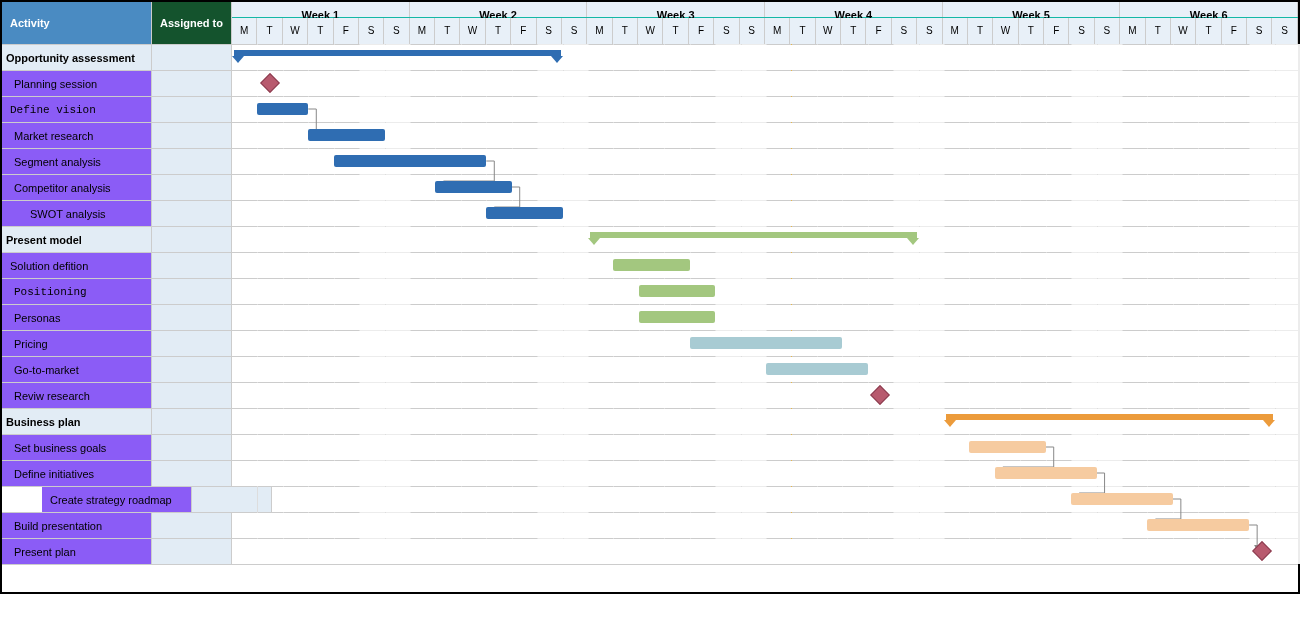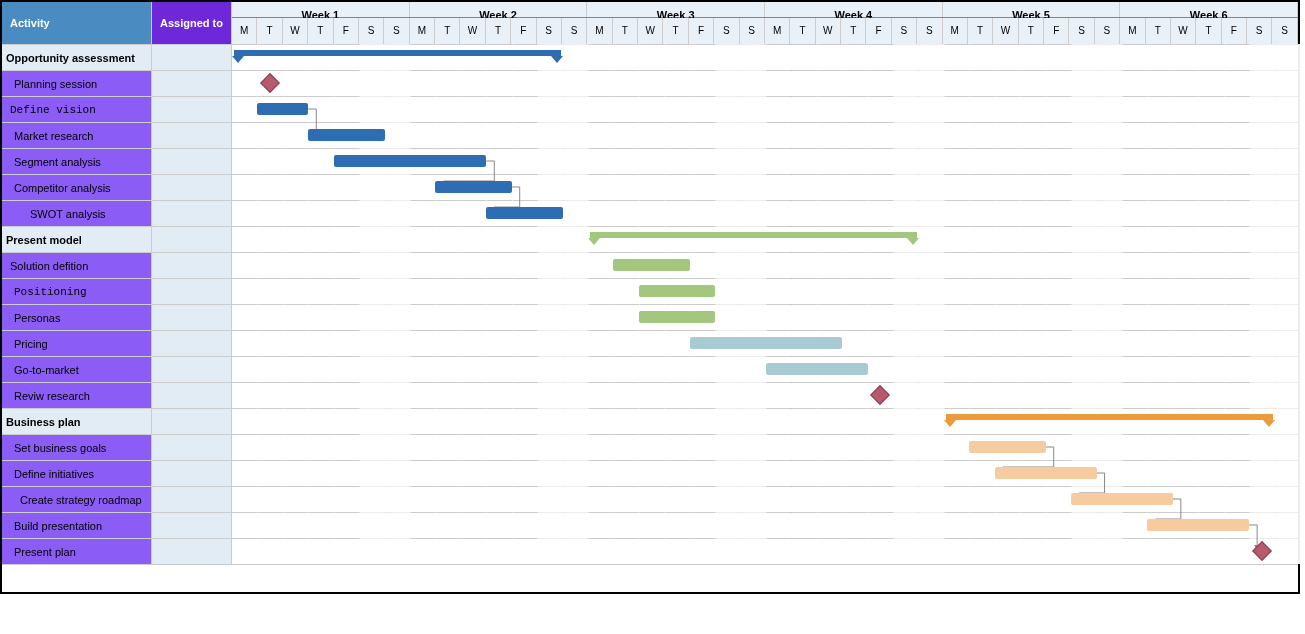--- a/index.html
+++ b/index.html
@@ -1,20 +1,20 @@
 <!DOCTYPE html>
 <html><head>
 <meta charset="utf-8">
 <style>
 *{box-sizing:border-box;margin:0;padding:0}
 body{font-family:Arial,Helvetica,sans-serif;font-size:11px;color:#000;background:#fff}
 .gantt{border:2px solid #000;width:1300px;position:relative}
 .header{display:flex;background:#e8f0f8}
 .activity-col{width:150px;flex-shrink:0;background:#4a8bc2;color:#fff;font-weight:bold;padding:10px 8px;border-right:1px solid #ccc;display:flex;align-items:center}
-.assigned-col{width:80px;flex-shrink:0;background:#6d28d9;color:#fff;font-weight:bold;padding:10px 4px;border-right:1px solid #ccc;text-align:center;display:flex;align-items:center;justify-content:center}
+.assigned-col{width:80px;flex-shrink:0;background:#14532d;color:#fff;font-weight:bold;padding:10px 4px;border-right:1px solid #ccc;text-align:center;display:flex;align-items:center;justify-content:center}
 .timeline-header{flex:1;display:flex;flex-direction:column}
 .weeks-row{display:flex;height:16px;border-bottom:1px solid #14b8a6}
 .week-cell{flex:1;text-align:center;line-height:26px;border-right:1px solid #ccc;font-weight:bold;background:#e8f0f8}
 .days-row{display:flex;height:26px}
 .day-cell{flex:1;text-align:center;line-height:26px;border-right:1px solid #ccc;font-size:10px;background:#e8f0f8}
 .body{position:relative}
 .row{display:flex;height:26px;border-top:1px solid #ccc}
 .row .act{width:150px;flex-shrink:0;background:#8b5cf6;border-right:1px solid #ccc;padding:0 8px;display:flex;align-items:center;font-size:11px}
 .row.phase .act{font-weight:bold;padding-left:4px;background:#e2ecf5}
 .row .asg{width:80px;flex-shrink:0;background:#e2ecf5;border-right:1px solid #ccc}
@@ -315,21 +315,21 @@
         <div class="tl"></div>
       </div>
       <div class="row">
         <div class="act" style="padding-left: 12px;">
           <span>Define initiatives</span>
         </div>
         <div class="asg"></div>
         <div class="tl"></div>
       </div>
       <div class="row">
-        <div class="act" style="padding-left: 18px;">
+        <div class="act" style="padding-left: 8px; margin-left: 40px;">
           <span>Create strategy roadmap</span>
         </div>
         <div class="asg"></div>
         <div class="tl"></div>
       </div>
       <div class="row">
         <div class="act" style="padding-left: 12px;">
           <span>Build presentation</span>
         </div>
         <div class="asg"></div>

